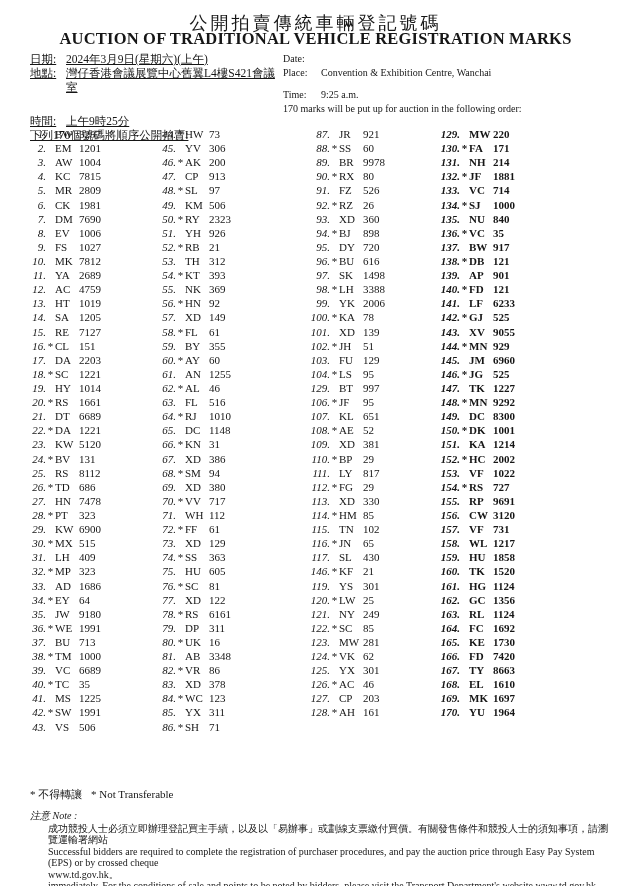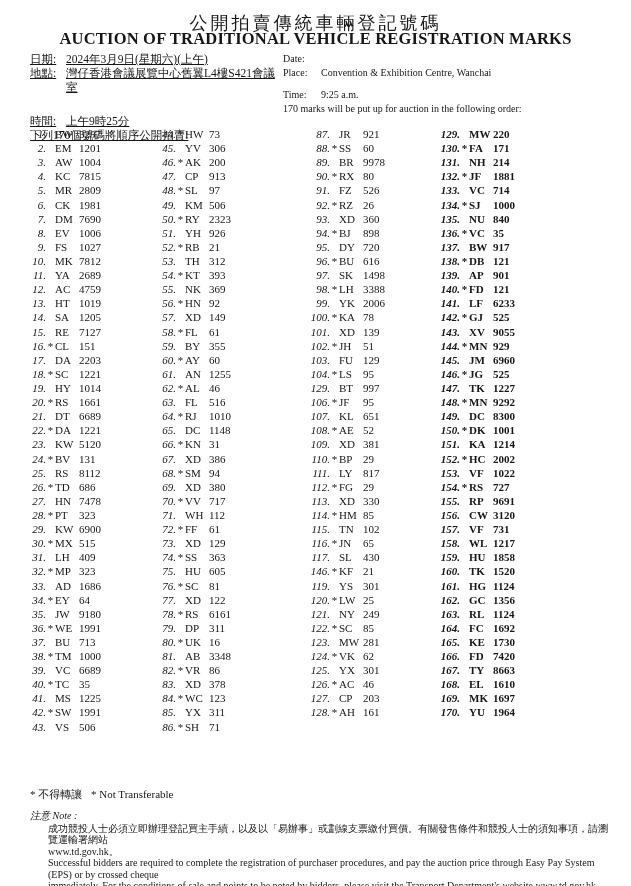--- a/index.html
+++ b/index.html
@@ -1116,19 +1116,19 @@
 
   <div class="footnote">
     <span>* 不得轉讓</span>
     <span>* Not Transferable</span>
   </div>
 
   <div class="note">
     <div class="note-label">注意 Note :</div>
     <div class="note-body">
       <div>成功競投人士必須立即辦理登記買主手續，以及以「易辦事」或劃線支票繳付買價。有關發售條件和競投人士的須知事項，請瀏覽運輸署網站</div>
+      <div>Successful bidders are required to complete the registration of purchaser procedures, and pay the auction price through Easy Pay System (EPS) or by crossed cheque</div>
       <div>www.td.gov.hk。</div>
-      <div>Successful bidders are required to complete the registration of purchaser procedures, and pay the auction price through Easy Pay System (EPS) or by crossed cheque</div>
       <div>immediately. For the conditions of sale and points to be noted by bidders, please visit the Transport Department's website www.td.gov.hk.</div>
     </div>
   </div>
 
 </div>
 
 </body></html>

